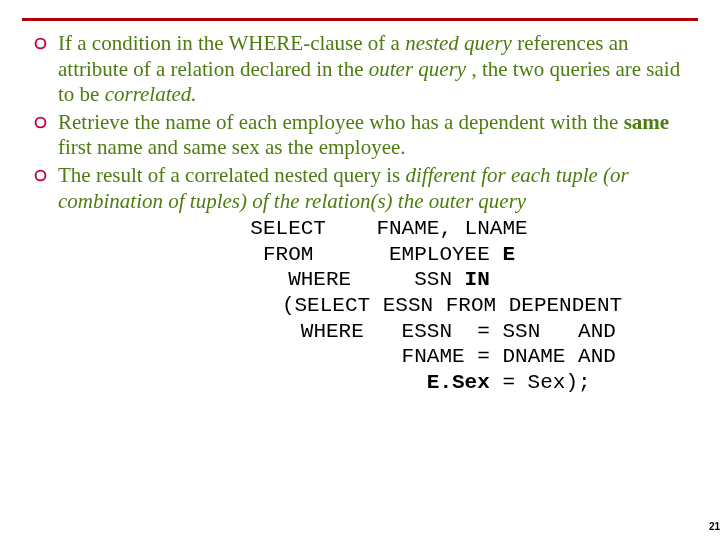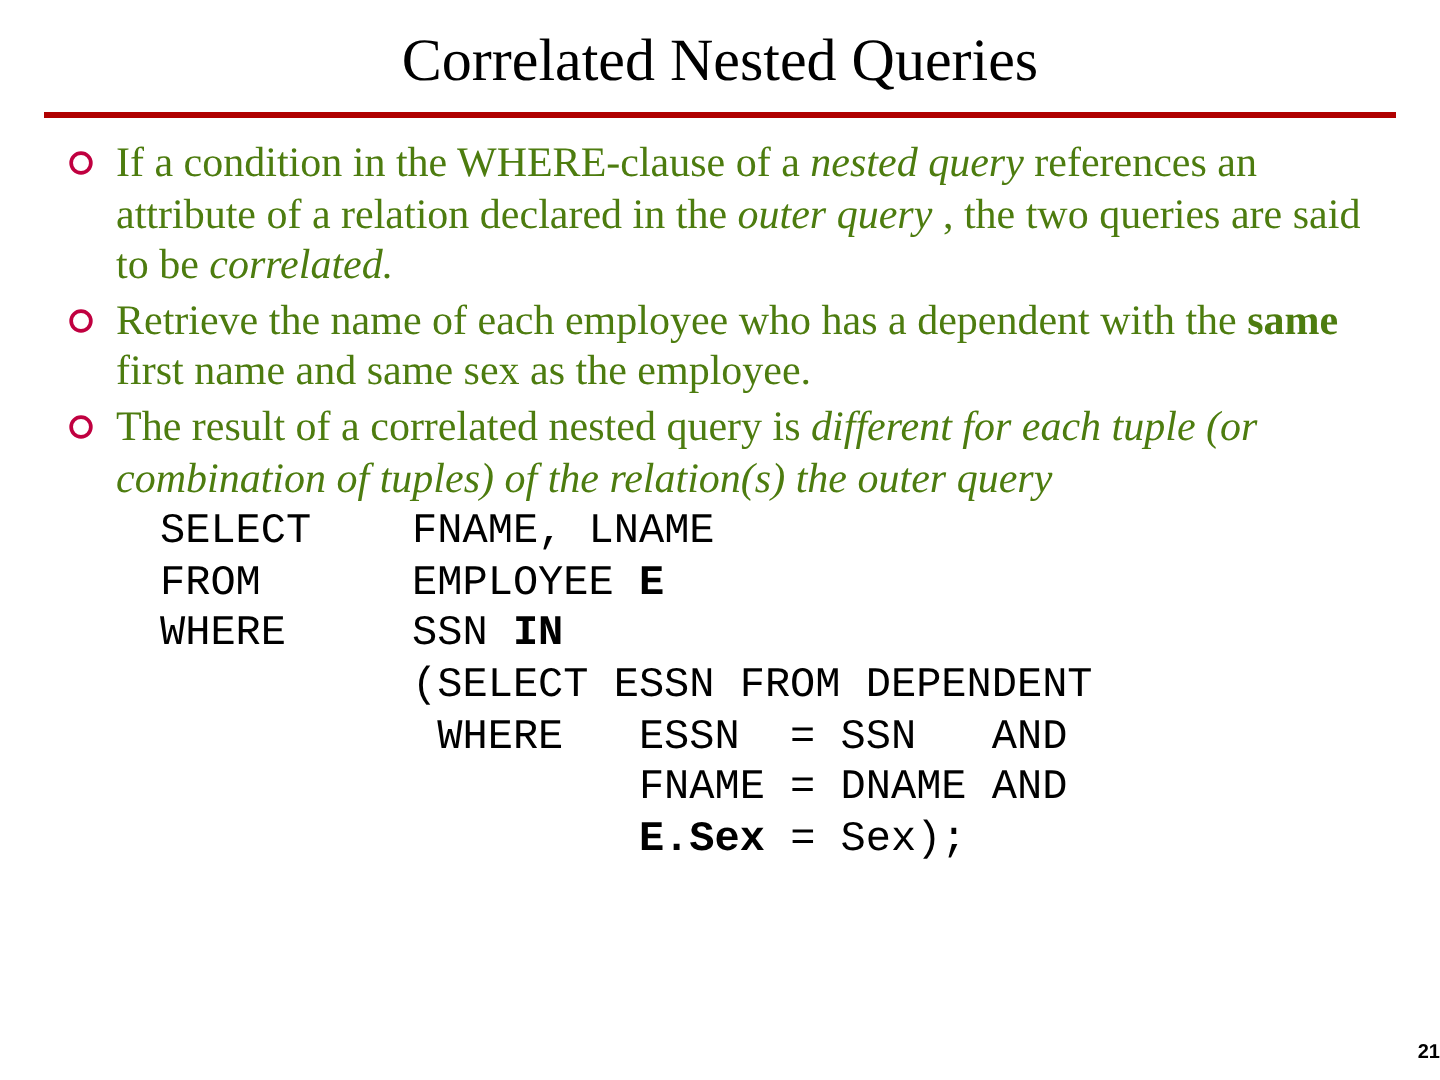--- a/index.html
+++ b/index.html
@@ -58,38 +58,38 @@
   .italic { font-style: italic; }
   .bold { font-weight: bold; }
   .sql-block {
     margin-left: 58px;
     margin-top: 2px;
     font-family: "Courier New", Courier, monospace;
     font-size: 21px;
     line-height: 1.22;
     color: #000;
     white-space: pre;
+    text-align: center;
   }
   .page-num {
     position: absolute;
     bottom: 8px;
     width: 100%;
     text-align: right;
     font-size: 10px;
     font-weight: bold;
     font-family: Arial, sans-serif;
     color: #000;
   }
 </style>
 </head>
 <body>
 
 <div class="slide">
 
-  <h1 class="title">Correlated Nested Queries</h1>
   <hr class="rule">
 
   <div class="content">
 
     <div class="bullet-row">
       <div class="bullet-icon">
         <svg viewBox="0 0 14 14">
             <circle cx="7" cy="7" r="5.3" fill="none" stroke="#c00040" stroke-width="2"></circle>
           </svg>
       </div>

